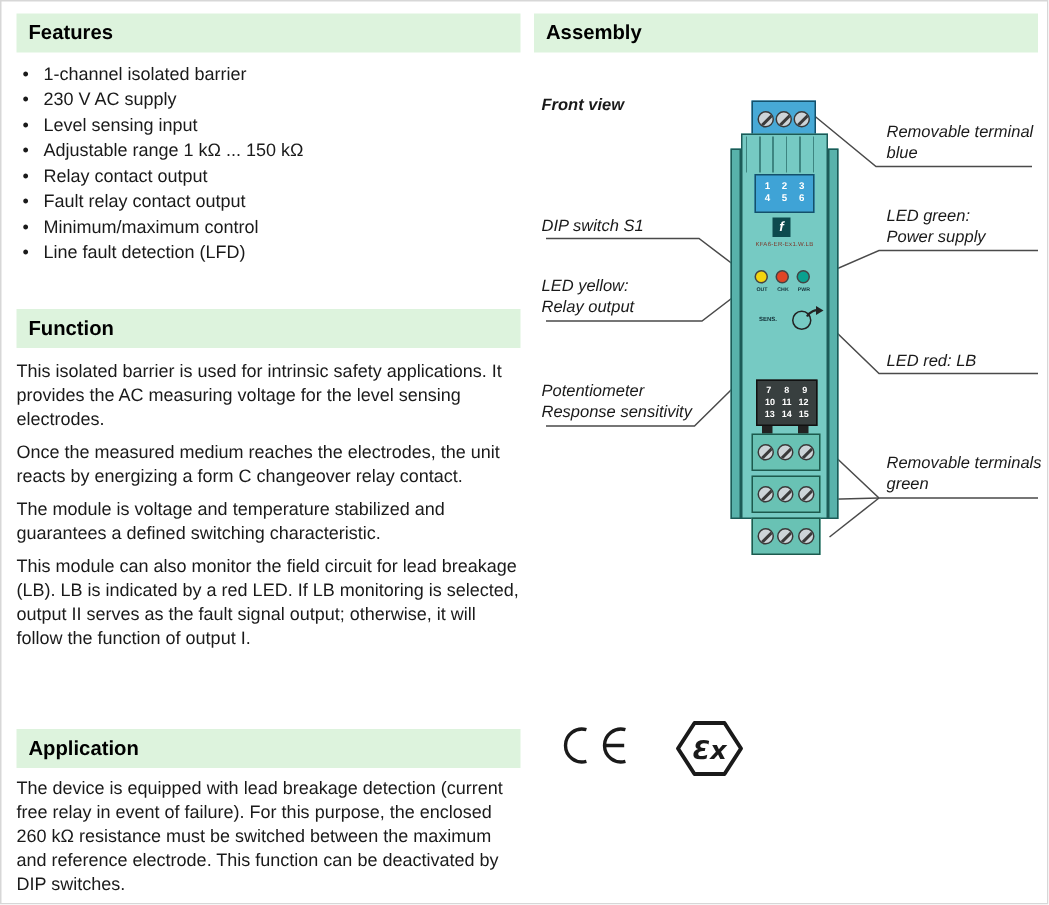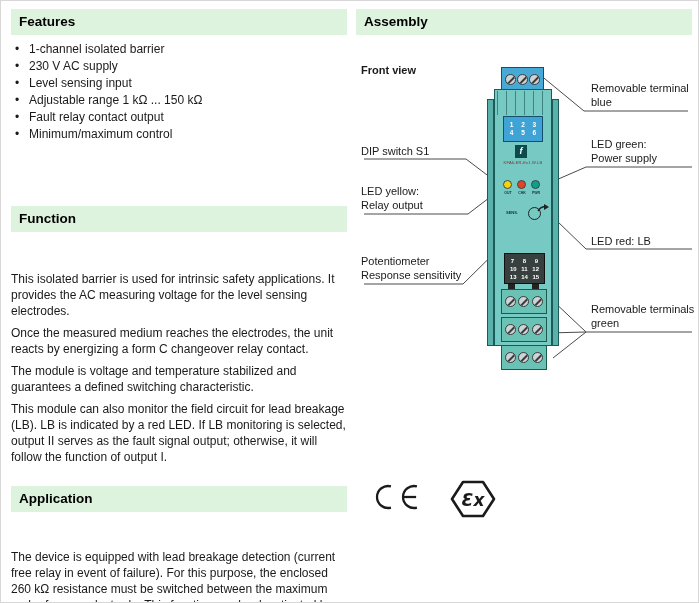--- a/index.html
+++ b/index.html
@@ -8,23 +8,23 @@
         overflow:hidden;box-sizing:border-box;border:1px solid #d7d7d7;}
   .col{position:absolute;top:0;width:336px;height:603px;}
   .col-left{left:10px;}
   .col-right{left:355px;}
   .section-bar{position:absolute;left:0;width:336px;height:26px;background:#ddf3dd;
         font-size:13.5px;font-weight:bold;line-height:26px;padding-left:8px;
         box-sizing:border-box;color:#000;}
   .bullets{position:absolute;left:2px;top:40px;margin:0;padding:0;list-style:none;width:330px;}
   .bullets li{position:relative;padding-left:16px;font-size:12px;line-height:17px;}
   .bullets li::before{content:"•";position:absolute;left:2px;top:0;font-size:12px;}
-  .paras{position:absolute;left:0;width:336px;margin-top:32px;}
+  .paras{position:absolute;left:0;width:336px;}
   .paras p{margin:0 0 6px 0;font-size:12px;line-height:16px;}
-  .lbl{position:absolute;font-size:11px;line-height:14px;color:#1a1a1a;white-space:nowrap;}
+  .lbl{position:absolute;font-size:11px;line-height:14px;color:#1a1a1a;white-space:nowrap;font-style:italic;}
   .lbl.bold{font-weight:bold;}
   svg.callouts{position:absolute;left:0;top:0;pointer-events:none;}
   
   .device{position:absolute;left:131px;top:58px;width:72px;height:318px;}
   .device *{box-sizing:border-box;}
   .dv-body{position:absolute;left:7px;top:30px;width:58px;height:257px;
         background:#76cac3;border:1px solid #1c5a57;}
   .dv-wing{position:absolute;top:40px;width:7px;height:247px;background:#58b2ab;border:1px solid #1c5a57;}
   .dv-wing.l{left:0;} .dv-wing.r{left:65px;}
   .dv-fins{position:absolute;left:10px;top:32px;width:52px;height:24px;
@@ -64,22 +64,24 @@
 
     <div class="section-bar" style="top:8px">
       <span>Features</span>
     </div>
 
     <ul class="bullets">
       <li>1-channel isolated barrier</li>
       <li>230 V AC supply</li>
       <li>Level sensing input</li>
       <li>Adjustable range 1 kΩ ... 150 kΩ</li>
+      <li>Relay contact output</li>
       <li>Fault relay contact output</li>
       <li>Minimum/maximum control</li>
+      <li>Line fault detection (LFD)</li>
     </ul>
 
     <div class="section-bar" style="top:205px">
       <span>Function</span>
     </div>
 
     <div class="paras" style="top:238px">
       <p>This isolated barrier is used for intrinsic safety applications. It provides the AC measuring voltage for the level sensing electrodes.</p>
       <p>Once the measured medium reaches the electrodes, the unit reacts by energizing a form C changeover relay contact.</p>
       <p>The module is voltage and temperature stabilized and guarantees a defined switching characteristic.</p>

